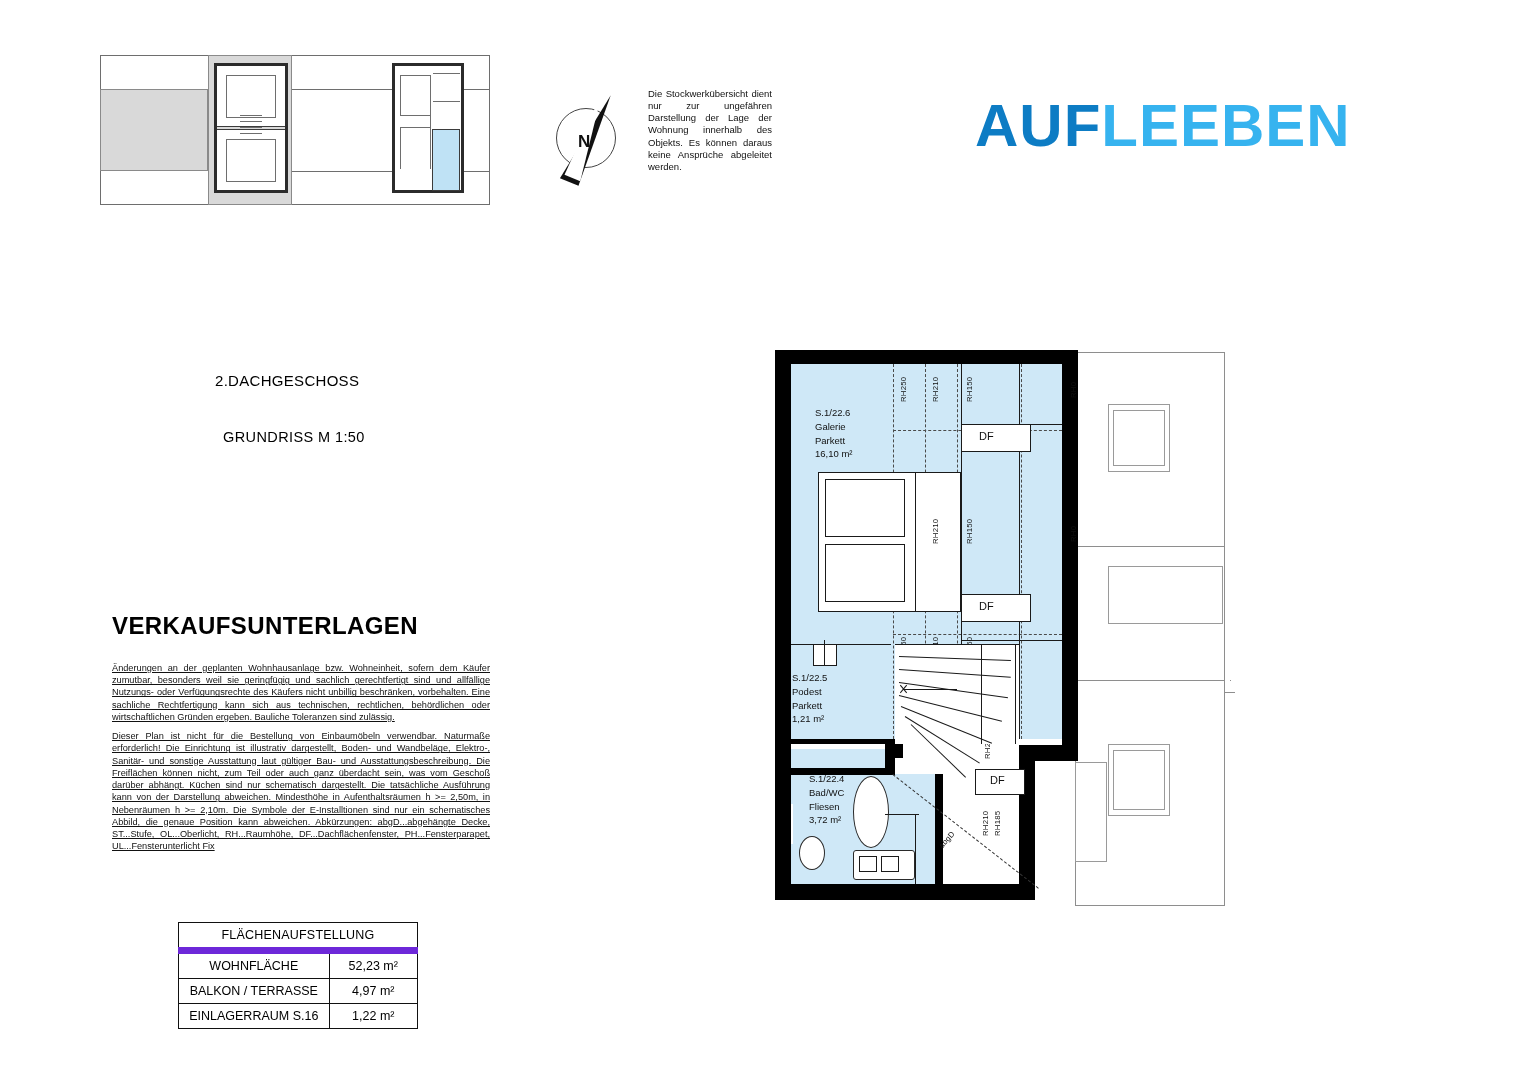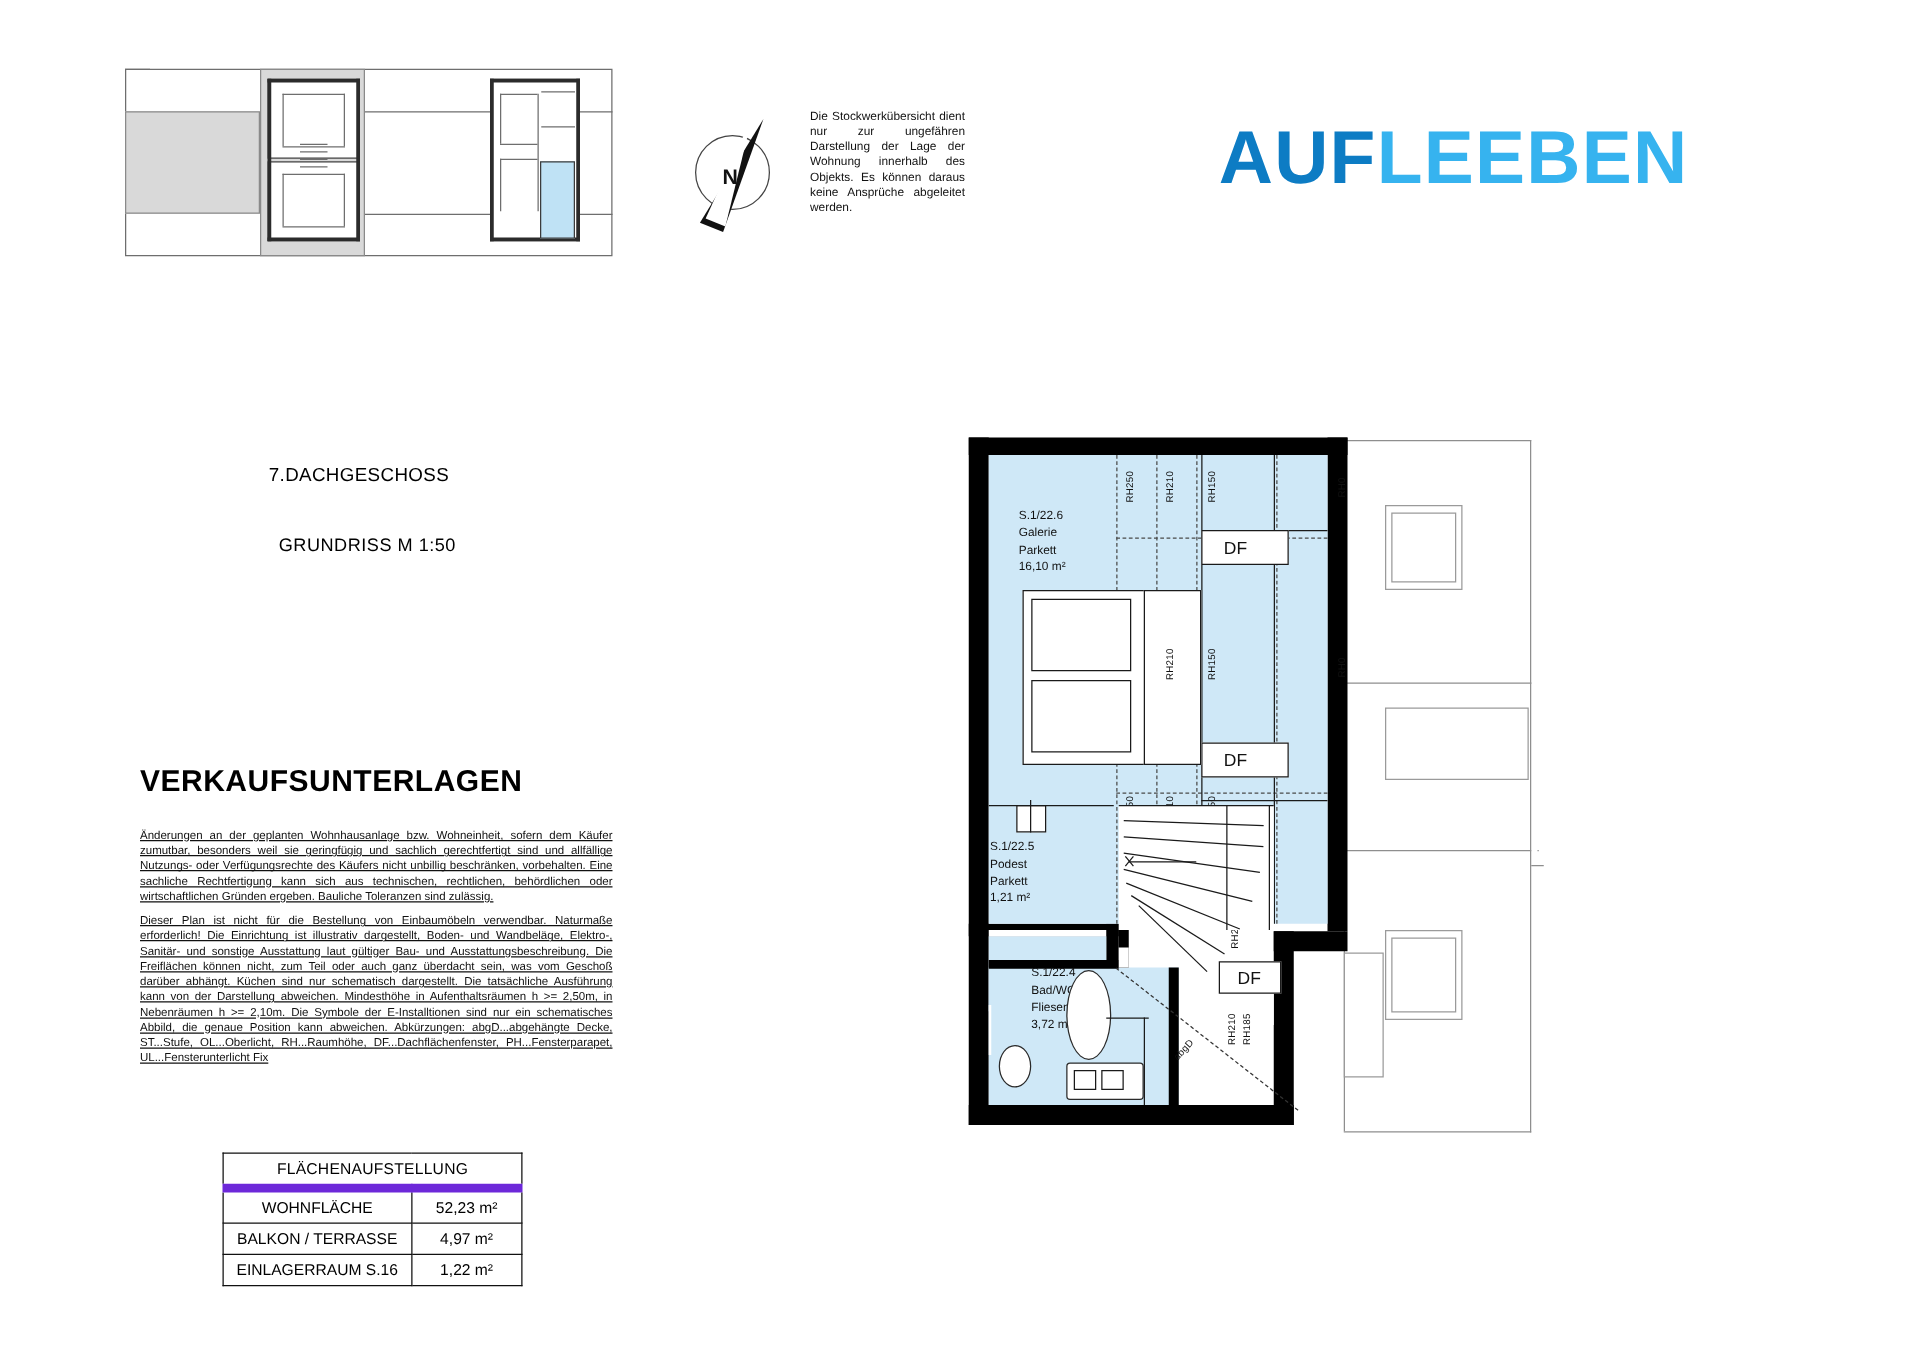--- a/index.html
+++ b/index.html
@@ -220,21 +220,21 @@
     position: absolute;
     font-size: 7.8px;
     color: #111;
     transform: rotate(-90deg);
     transform-origin: left top;
     white-space: nowrap;
     letter-spacing: 0.2px;
   }
   #plan .dflabel {
     position: absolute;
-    font-size: 14px;
+    font-size: 11px;
     color: #111;
     white-space: nowrap;
   }
   #plan .diag {
     position: absolute;
     height: 0;
     border-top: 1px dashed #333;
     transform-origin: left top;
   }
   #plan .stairtread {
@@ -313,21 +313,21 @@
   <div class="nletter">N</div>
 </div>
 
 <div id="overview-note">Die Stockwerkübersicht dient nur zur ungefähren Darstellung der Lage der Wohnung innerhalb des Objekts. Es können daraus keine Ansprüche abgeleitet werden.</div>
 
 <div id="logo">
   <span class="auf">AUF</span><span class="leeben">LEEBEN</span>
 </div>
 
 <div id="title-block">
-  <div id="floor-label">7.DACHGESCHOSS</div>
+  <div id="floor-label">2.DACHGESCHOSS</div>
   <div id="scale-lines">
     <div>GRUNDRISS M 1:50</div>
   </div>
 </div>
 
 <div id="sales-heading">VERKAUFSUNTERLAGEN</div>
 
 <div id="legal">
   <p>Änderungen an der geplanten Wohnhausanlage bzw. Wohneinheit, sofern dem Käufer zumutbar, besonders weil sie geringfügig und sachlich gerechtfertigt sind und allfällige Nutzungs- oder Verfügungsrechte des Käufers nicht unbillig beschränken, vorbehalten. Eine sachliche Rechtfertigung kann sich aus technischen, rechtlichen, behördlichen oder wirtschaftlichen Gründen ergeben. Bauliche Toleranzen sind zulässig.</p>
   <p>Dieser Plan ist nicht für die Bestellung von Einbaumöbeln verwendbar. Naturmaße erforderlich! Die Einrichtung ist illustrativ dargestellt, Boden- und Wandbeläge, Elektro-, Sanitär- und sonstige Ausstattung laut gültiger Bau- und Ausstattungsbeschreibung. Die Freiflächen können nicht, zum Teil oder auch ganz überdacht sein, was vom Geschoß darüber abhängt. Küchen sind nur schematisch dargestellt. Die tatsächliche Ausführung kann von der Darstellung abweichen. Mindesthöhe in Aufenthaltsräumen h &gt;= 2,50m, in Nebenräumen h &gt;= 2,10m. Die Symbole der E-Installtionen sind nur ein schematisches Abbild, die genaue Position kann abweichen. Abkürzungen: abgD...abgehängte Decke, ST...Stufe, OL...Oberlicht, RH...Raumhöhe, DF...Dachflächenfenster, PH...Fensterparapet, UL...Fensterunterlicht Fix</p>
@@ -424,21 +424,21 @@
     <span>16,10 m²</span>
   </div>
 
   <div class="rlabel" style="left:17px; top:327px;">
     <span>S.1/22.5</span><br>
     <span>Podest</span><br>
     <span>Parkett</span><br>
     <span>1,21 m²</span>
   </div>
 
-  <div class="rlabel" style="left:50px; top:428px;">
+  <div class="rlabel" style="left:34px; top:428px;">
     <span>S.1/22.4</span><br>
     <span>Bad/WC</span><br>
     <span>Fliesen</span><br>
     <span>3,72 m²</span>
   </div>
 
   <div class="vlabel" style="left:124px; top:58px;">RH250</div>
   <div class="vlabel" style="left:156px; top:58px;">RH210</div>
   <div class="vlabel" style="left:190px; top:58px;">RH150</div>
   <div class="vlabel" style="left:294px; top:54px;">RH0</div>

